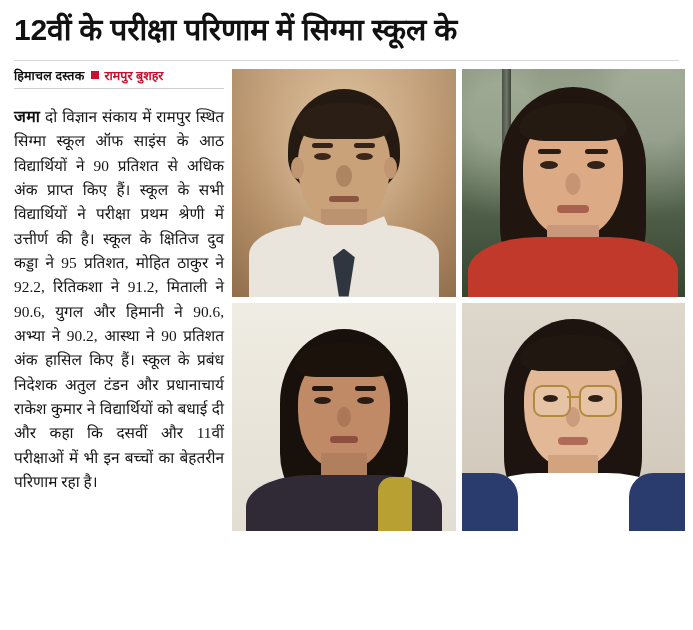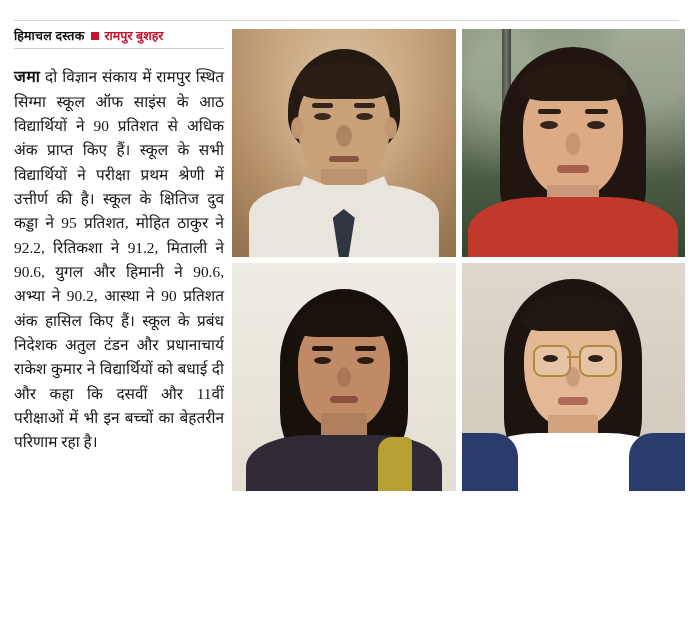--- a/index.html
+++ b/index.html
@@ -343,20 +343,21 @@
     width: 54px; height: 26px; background: #ffffff;
     clip-path: polygon(0 0, 100% 0, 50% 100%);
   }
 </style>
 </head>
 <body>
 
 <div class="page">
 
   <div class="headline">
+    <span class="line">12वीं के परीक्षा परिणाम में सिग्मा स्कूल के</span>
   </div>
 
   <div class="headline-rule"></div>
 
   <div class="content">
 
     <div class="col-left">
 
       <div class="byline">
         <span class="byline-brand">हिमाचल दस्तक</span>

